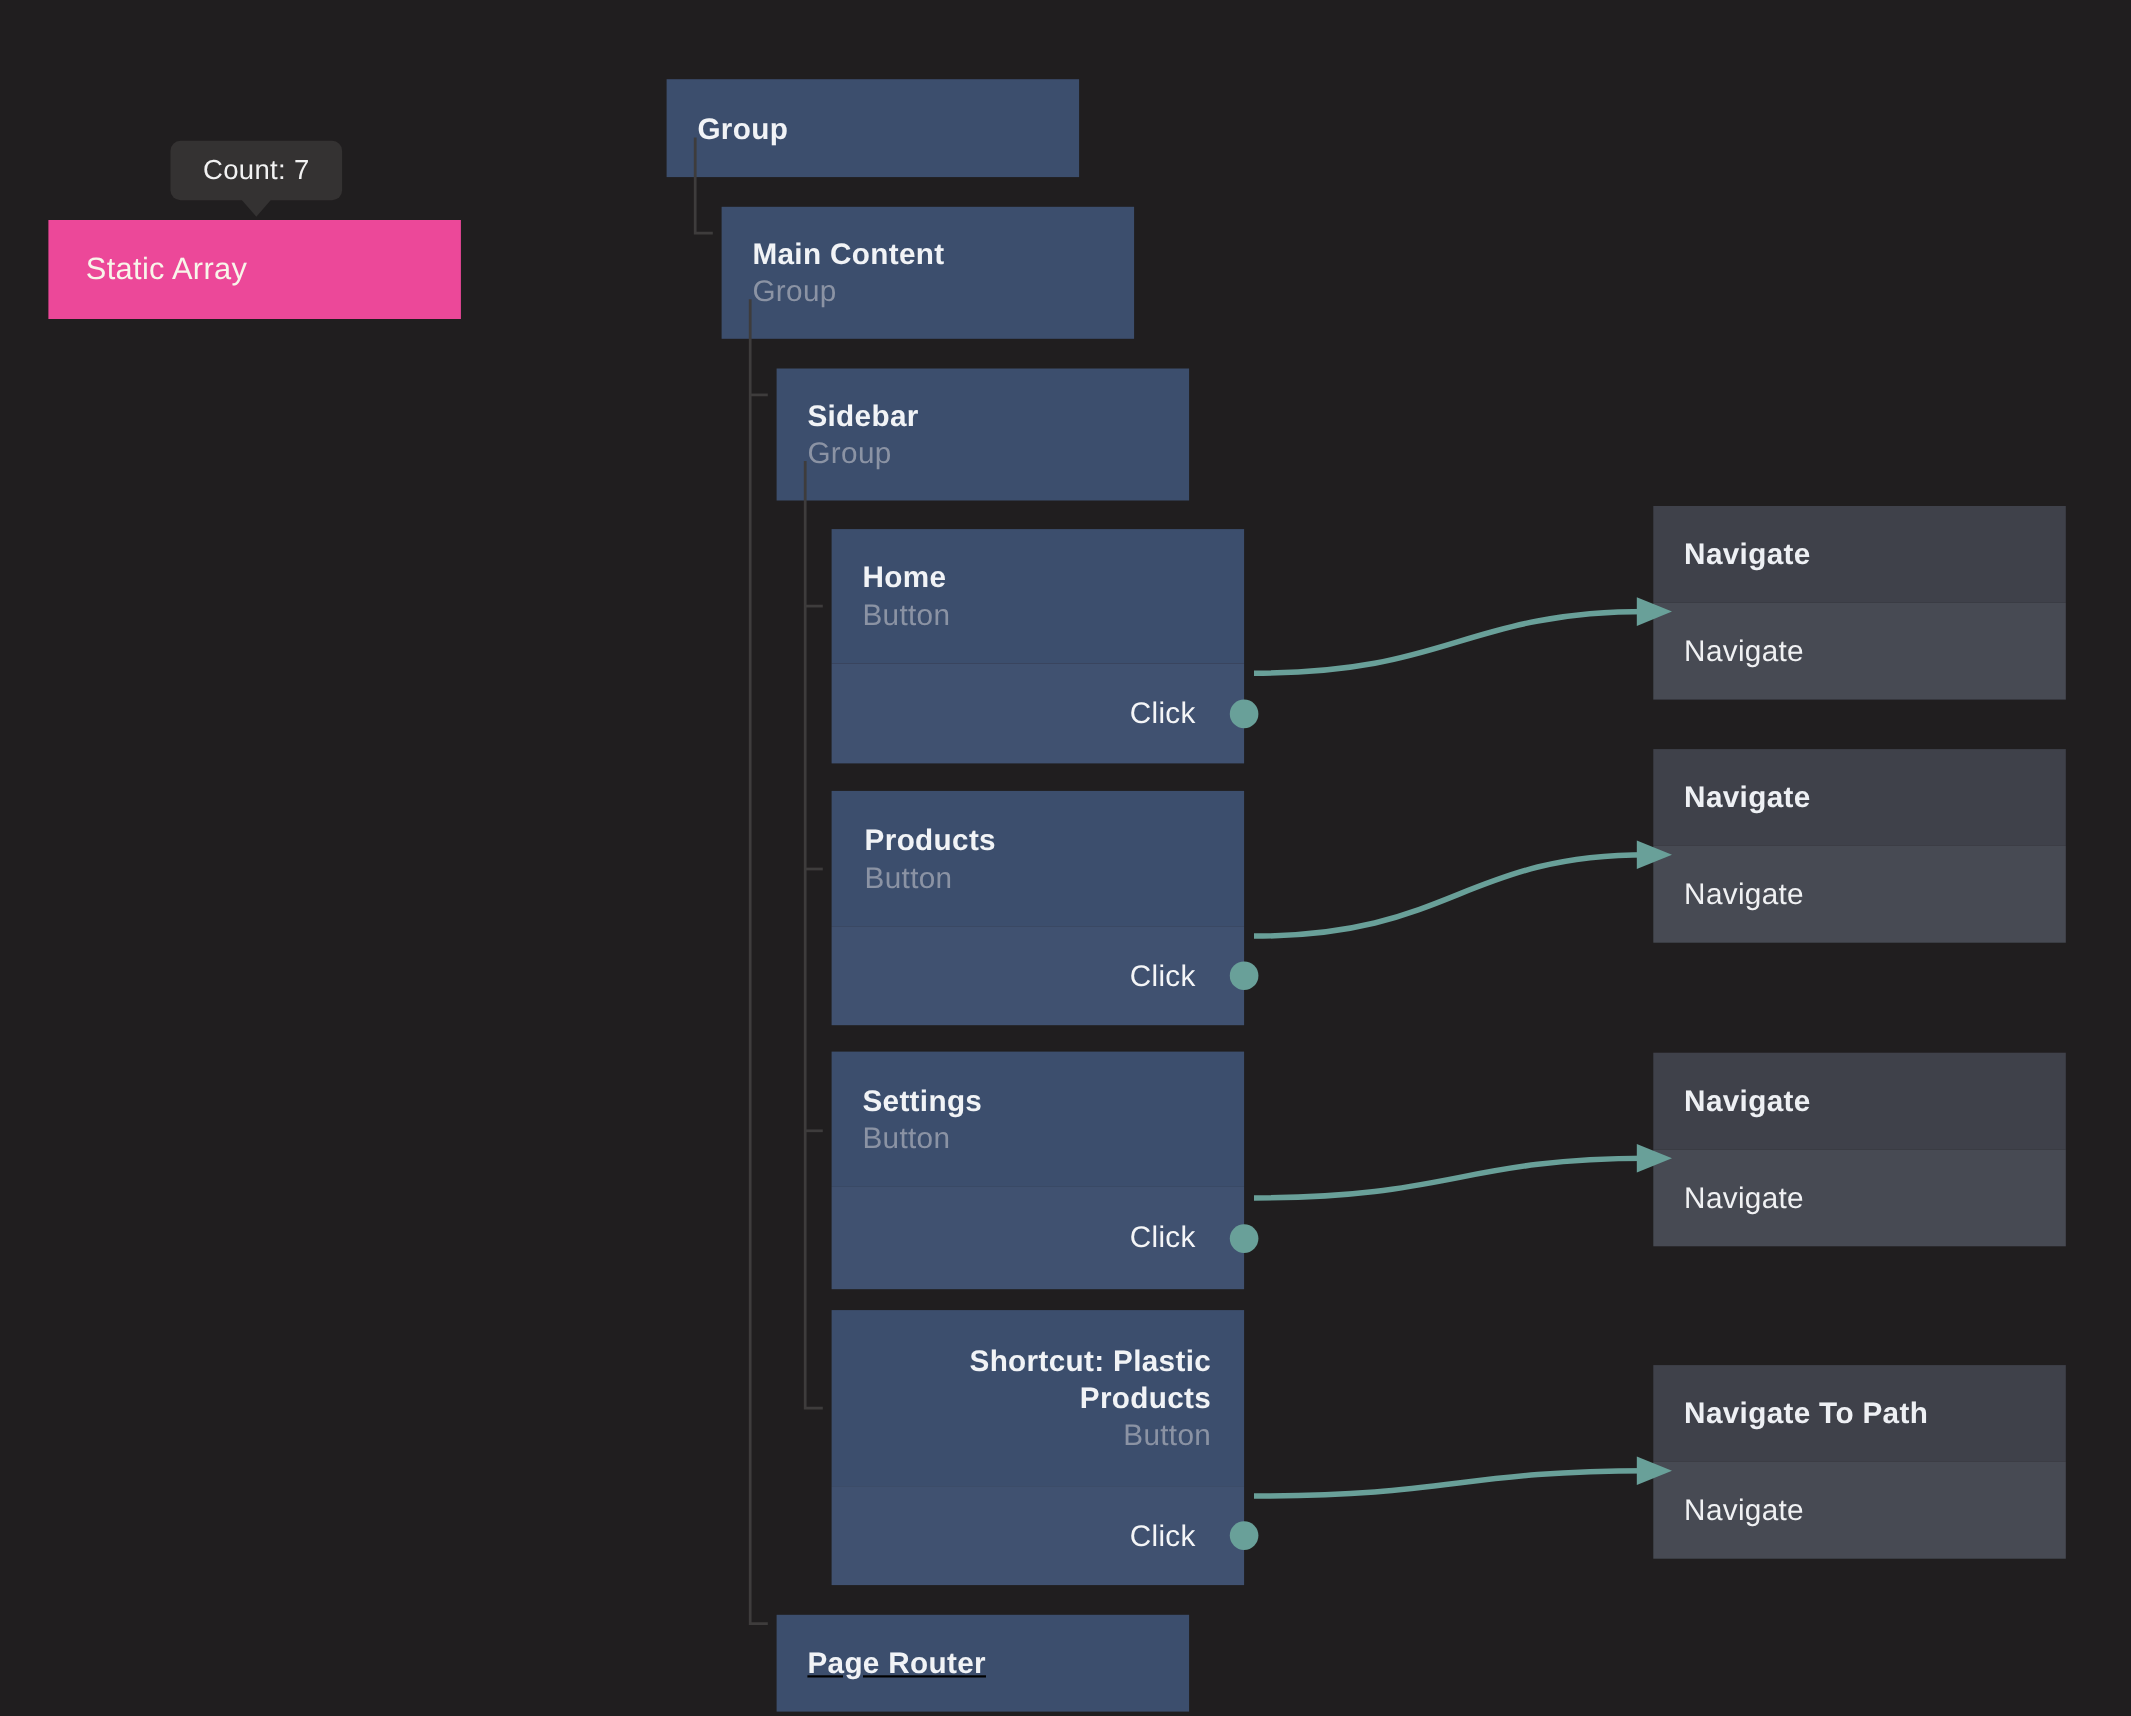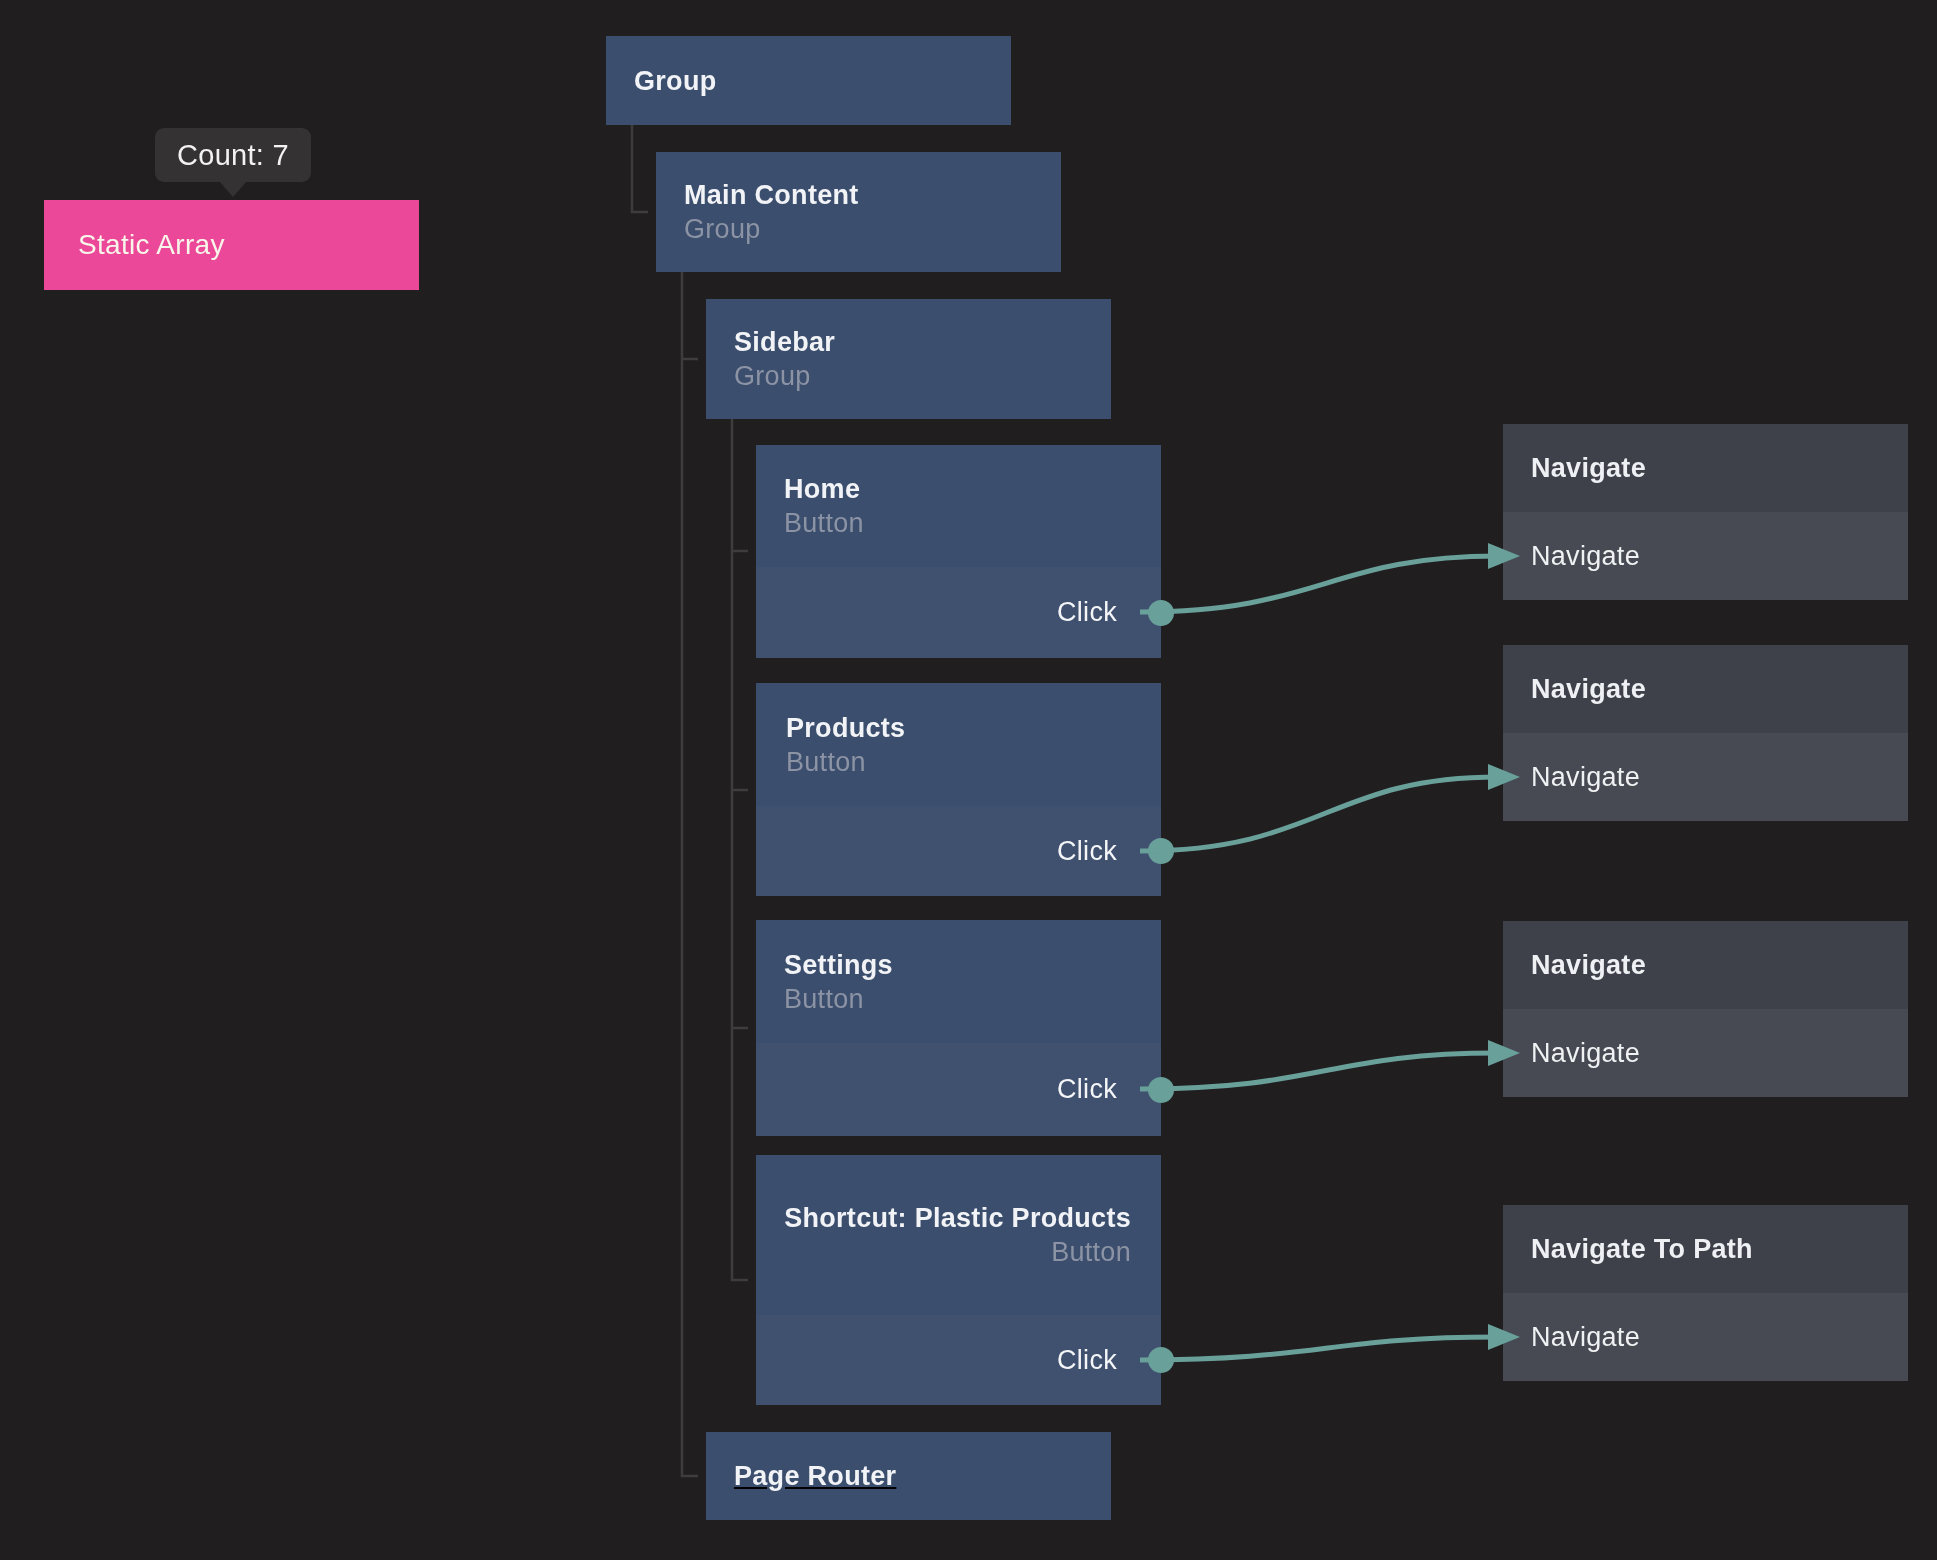--- a/index.html
+++ b/index.html
@@ -10,21 +10,21 @@
     font-family:"Liberation Sans","DejaVu Sans",sans-serif;
     overflow:hidden;
   }
   
   svg.wires{position:absolute;left:0;top:0;width:1937px;height:1560px;z-index:5;}
   .tree-line{stroke:#3e3c3c;stroke-width:2.5;fill:none;}
   .edge{stroke:#69a099;stroke-width:5;fill:none;}
   .edge-arrow{fill:#69a099;stroke:none;}
 
   
-  .node{position:absolute;width:405px;z-index:1;}
+  .node{position:absolute;width:375px;z-index:1;margin-top:36px;}
   .blue .head{background:#3c4e6d;display:flex;flex-direction:column;justify-content:center;padding:0 30px 0 28px;box-sizing:border-box;}
   .blue .clickrow{background:#405170;position:relative;display:flex;align-items:center;justify-content:flex-end;padding-right:44px;box-sizing:border-box;}
   .title{font-size:27px;font-weight:600;color:#f1f3f6;line-height:34px;letter-spacing:.3px;}
   .subtitle{font-size:27px;font-weight:400;color:#8b93a4;line-height:34px;letter-spacing:.3px;}
   .click-label{font-size:27px;font-weight:400;color:#f4f5f7;letter-spacing:.3px;}
   .port{position:absolute;right:-13px;top:50%;transform:translateY(-50%);
         width:26px;height:26px;border-radius:50%;background:#69a099;}
   
   .single{background:#3c4e6d;height:89px;display:flex;align-items:center;padding-left:28px;box-sizing:border-box;}
 
@@ -35,21 +35,21 @@
   .glabel{font-size:27px;font-weight:400;color:#f0f1f3;letter-spacing:.3px;}
 
   
   .green{position:absolute;left:44px;top:200px;width:375px;height:90px;background:#ec4899;
          display:flex;align-items:center;padding-left:34px;box-sizing:border-box;z-index:1;}
   .green .gtext{font-size:28px;color:#f8f5ea;letter-spacing:.3px;}
 
   
   .tooltip{position:absolute;left:155px;top:128px;width:156px;height:54px;background:#343232;
            border-radius:9px;display:flex;align-items:center;justify-content:center;z-index:6;}
-  .tooltip .ttext{font-size:29px;color:#f2f2f2;letter-spacing:.3px;}
+  .tooltip .ttext{font-size:25px;color:#f2f2f2;letter-spacing:.3px;}
   .tooltip .tpointer{position:absolute;left:64px;bottom:-15px;width:0;height:0;
            border-left:14px solid transparent;border-right:14px solid transparent;
            border-top:16px solid #343232;}
 
   
   #n-group{left:606px;top:36px;}
   #n-main{left:656px;top:152px;} #n-main .head{height:120px;}
   #n-sidebar{left:706px;top:299px;} #n-sidebar .head{height:120px;}
   #n-home{left:756px;top:445px;} #n-home .head{height:122px;} #n-home .clickrow{height:91px;}
   #n-products{left:756px;top:683px;} #n-products .head{height:123px;padding-left:30px;} #n-products .clickrow{height:90px;}

